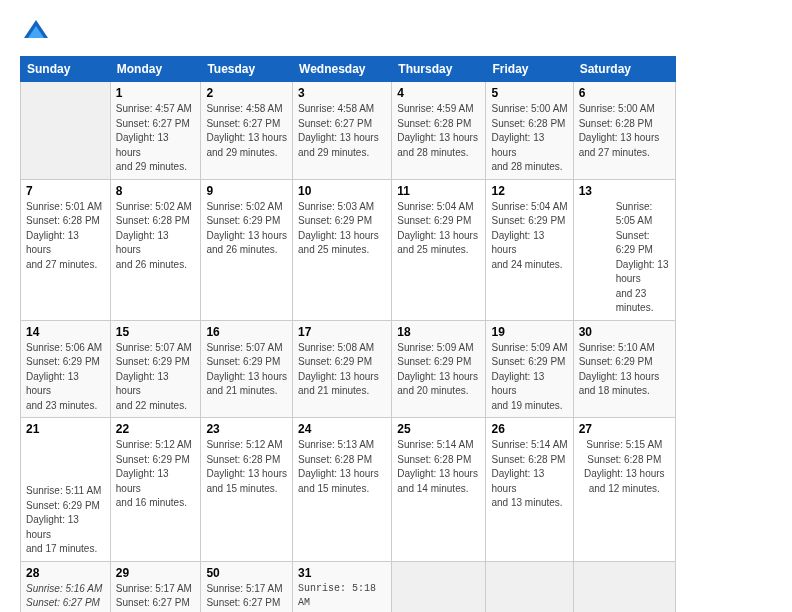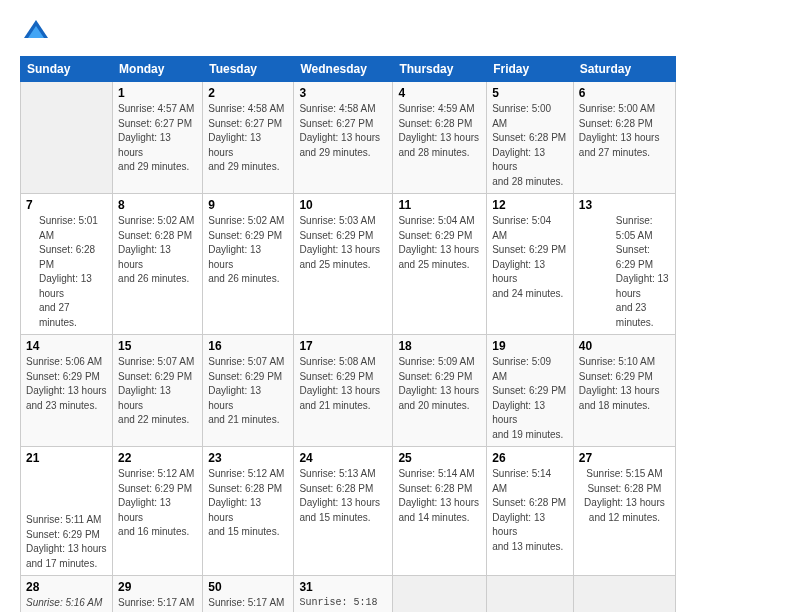--- a/index.html
+++ b/index.html
@@ -174,21 +174,21 @@
             <span class="day-num">6</span>
             <div class="day-info" style="white-space: pre-line;">Sunrise: 5:00 AM
 Sunset: 6:28 PM
 Daylight: 13 hours
 and 27 minutes.</div>
           </td>
         </tr>
         <tr>
           <td>
             <span class="day-num">7</span>
-            <div class="day-info" style="white-space: pre-line; margin-left: 13px;">Sunrise: 5:01 AM
+            <div class="day-info" style="white-space: pre-line;">Sunrise: 5:01 AM
 Sunset: 6:28 PM
 Daylight: 13 hours
 and 27 minutes.</div>
           </td>
           <td>
             <span class="day-num">8</span>
             <div class="day-info" style="white-space: pre-line;">Sunrise: 5:02 AM
 Sunset: 6:28 PM
 Daylight: 13 hours
 and 26 minutes.</div>
@@ -266,21 +266,21 @@
 and 20 minutes.</div>
           </td>
           <td>
             <span class="day-num">19</span>
             <div class="day-info" style="white-space: pre-line;">Sunrise: 5:09 AM
 Sunset: 6:29 PM
 Daylight: 13 hours
 and 19 minutes.</div>
           </td>
           <td>
-            <span class="day-num">40</span>
+            <span class="day-num">30</span>
             <div class="day-info" style="white-space: pre-line;">Sunrise: 5:10 AM
 Sunset: 6:29 PM
 Daylight: 13 hours
 and 18 minutes.</div>
           </td>
         </tr>
         <tr>
           <td>
             <span class="day-num">21</span>
             <div class="day-info" style="white-space: pre-line; margin-top: 48px;">Sunrise: 5:11 AM

